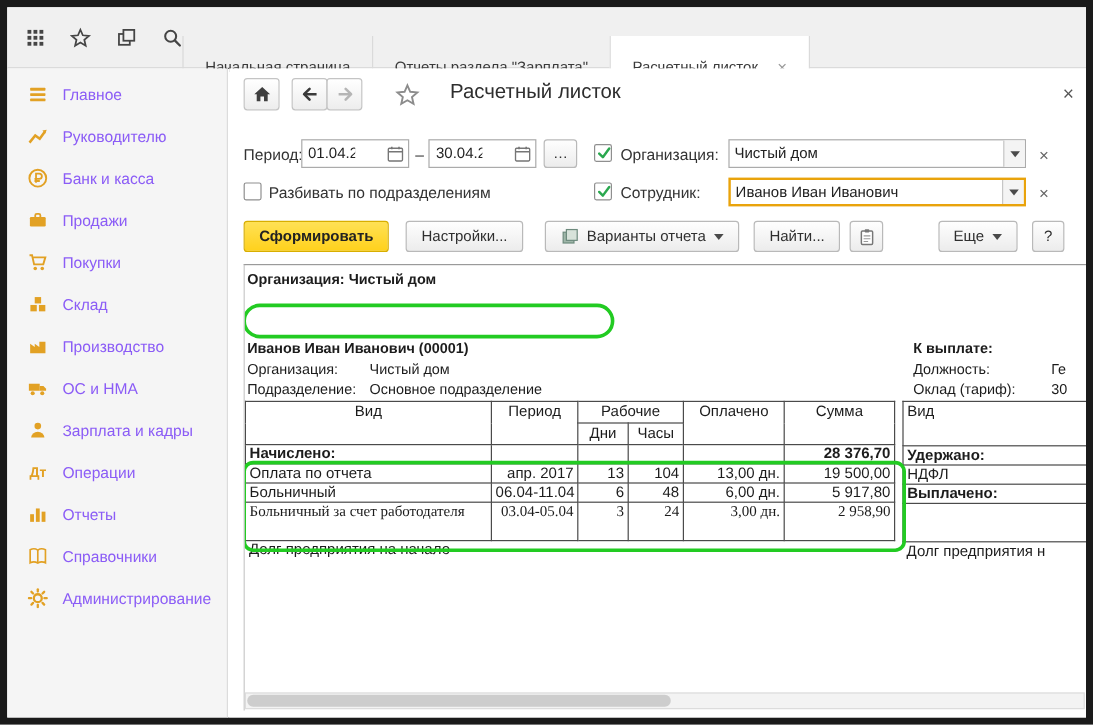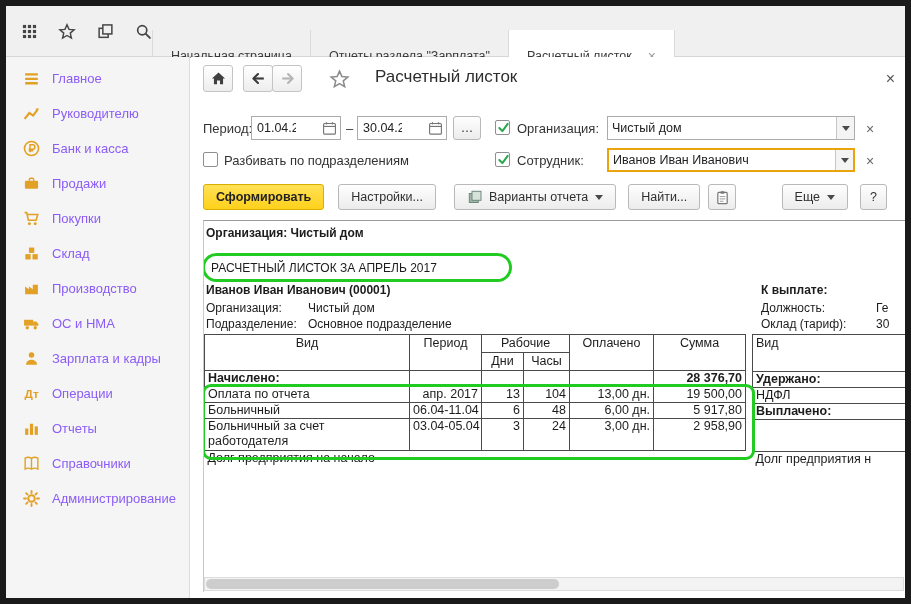--- a/index.html
+++ b/index.html
@@ -60,21 +60,21 @@
   .annot{position:absolute;border:3px solid #22cb22;pointer-events:none;}
   .oval{left:-2px;top:32px;width:310px;height:29px;border-radius:15px;}
   .rowsrect{left:-2px;top:163px;width:553px;height:76px;border-radius:9px;}
 
   table.slip{border-collapse:collapse;table-layout:fixed;position:absolute;font-size:12.5px;}
   .slip td{border:1px solid #4a4a4a;padding:0 3px;height:16px;line-height:15px;vertical-align:top;overflow:hidden;white-space:nowrap;}
   .slip tr.h td{height:18px;line-height:17px;text-align:center;}
   .slip td.hl{text-align:left;}
   .slip td.r{text-align:right;}
   .slip td.w{white-space:normal;}
-  .slip tr.wrap td{height:32px;}
+  .slip tr.wrap td{height:32px;font-family:Liberation Serif, serif;}
   .slip tr.h2 td{height:37px;line-height:17px;}
   .slip tr.foot td{border:none;}
 
   .hscroll{position:absolute;left:0;top:356px;width:700px;height:14px;background:#f3f3f3;border:1px solid #dcdcdc;}
   .hthumb{position:absolute;left:1px;top:1px;width:353px;height:10px;background:#cdcdcd;border-radius:5px;cursor:pointer;}
 </style>
 </head>
 <body>
 
 <div class="frame">
@@ -391,21 +391,20 @@
           <span class="tri"></span>
         </button>
         <span style="width:12px;"></span>
         <button class="btn" style="width:27px;padding:0;">?</button>
       </div>
 
       <div class="report">
         <div class="rline b" style="left:2px;top:5px;">Организация: Чистый дом</div>
 
         <div class="annot oval"></div>
-        <div class="rline" style="left:7px;top:40px;">РАСЧЕТНЫЙ ЛИСТОК ЗА АПРЕЛЬ 2017</div>
 
         <div class="rline b" style="left:2px;top:62px;">Иванов Иван Иванович (00001)</div>
         <div class="rline b" style="left:557px;top:62px;">К выплате:</div>
 
         <div class="rline" style="left:2px;top:80px;">Организация:</div>
         <div class="rline" style="left:104px;top:80px;">Чистый дом</div>
         <div class="rline" style="left:557px;top:80px;">Должность:</div>
         <div class="rline" style="left:672px;top:80px;">Ге</div>
 
         <div class="rline" style="left:2px;top:96px;">Подразделение:</div>

